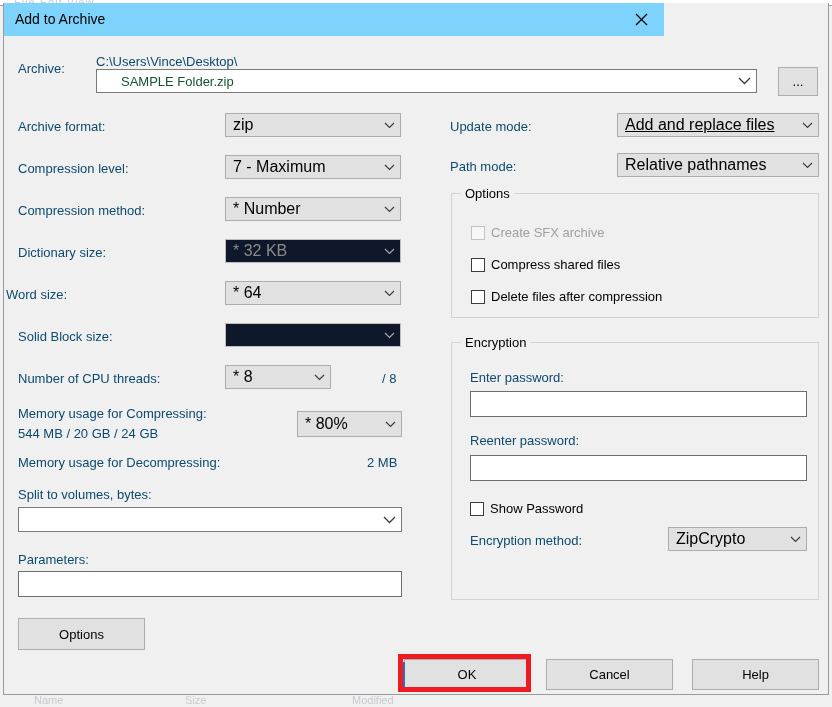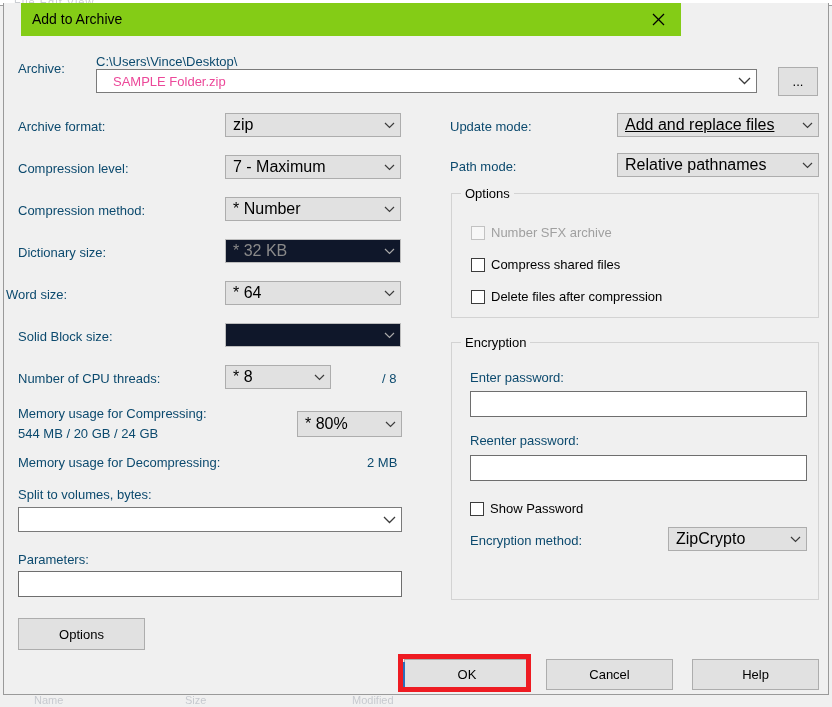--- a/index.html
+++ b/index.html
@@ -53,22 +53,21 @@
     background: #f0f0f0;
     border: 1px solid #9a9a9a;
     border-top: none;
     box-sizing: border-box;
   }
   #titlebar {
     position: absolute;
     left: 0; top: 0;
     width: 660px;
     height: 33px;
-    background: #84cc16;
-    margin-left: 17px;
+    background: #7dd3fc;
   }
   #dialog-title {
     position: absolute;
     left: 11px; top: 8px;
     font-size: 14px;
     color: #000000;
   }
   #close-button {
     position: absolute;
     right: 0; top: 0;
@@ -118,23 +117,23 @@
   .editcombo {
     position: absolute;
     box-sizing: border-box;
     background: #ffffff;
     border: 1px solid #7a7a7a;
     display: flex;
     align-items: center;
   }
   .editcombo .val {
     flex: 1 1 auto;
-    padding-left: 16px;
-    font-size: 13px;
-    color: #ec4899;
+    padding-left: 24px;
+    font-size: 13px;
+    color: #14532d;
     white-space: nowrap;
     overflow: hidden;
   }
   .editcombo .arrow {
     flex: 0 0 auto;
     width: 24px;
     display: flex;
     align-items: center;
     justify-content: center;
   }
@@ -367,21 +366,21 @@
           <polyline points="1,1 5.5,5.5 10,1" fill="none" stroke="#3c3c3c" stroke-width="1.2"></polyline>
         </svg>
     </div>
   </div>
 
   <div class="groupbox" style="left:447px; top:190px; width:368px; height:125px;">
     <div class="gb-title">Options</div>
 
     <div class="checkrow disabled" style="left:19px; top:31px;">
       <div class="box"></div>
-      <div class="ctext">Number SFX archive</div>
+      <div class="ctext">Create SFX archive</div>
     </div>
 
     <div class="checkrow" style="left:19px; top:63px;align-items:flex-end;">
       <div class="box"></div>
       <div class="ctext">Compress shared files</div>
     </div>
 
     <div class="checkrow" style="left:19px; top:95px;">
       <div class="box"></div>
       <div class="ctext">Delete files after compression</div>

